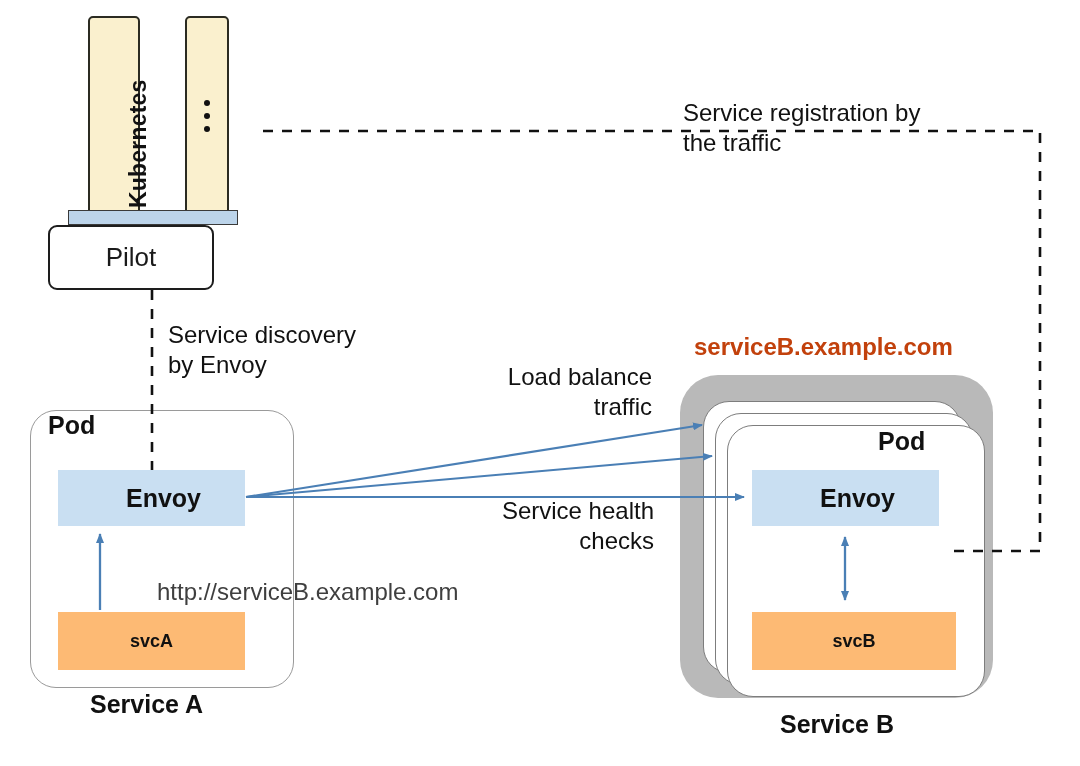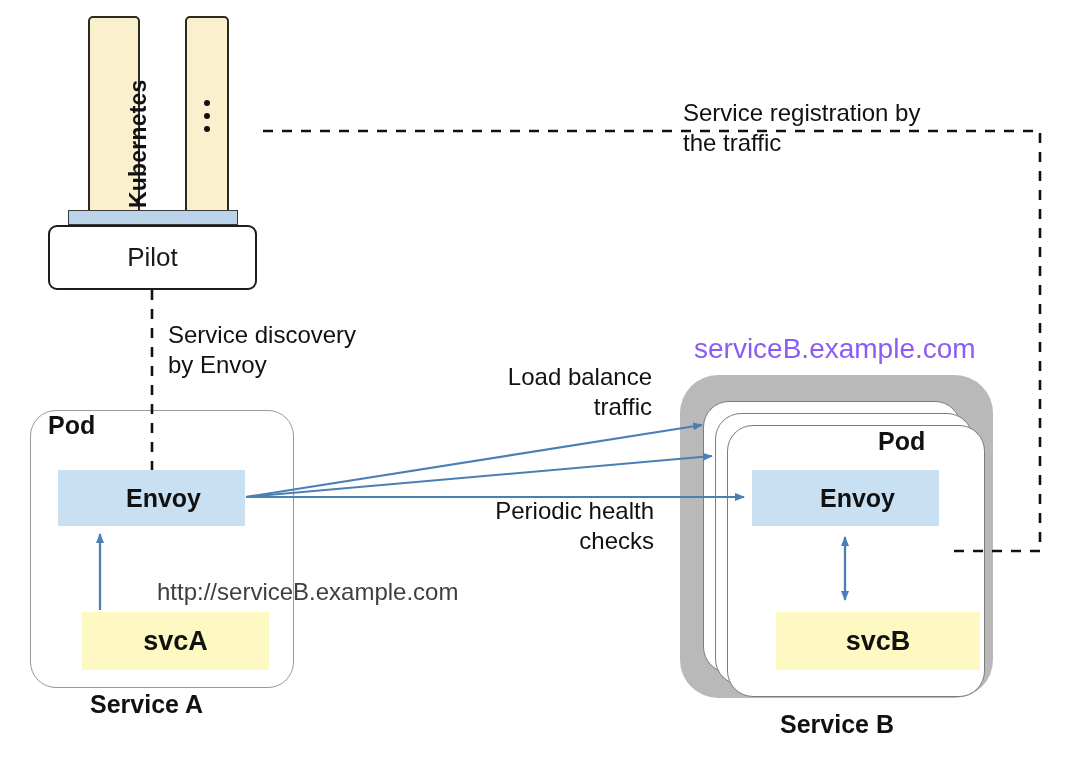--- a/index.html
+++ b/index.html
@@ -93,47 +93,46 @@
   }
   .service-label {
     position: absolute;
     font-size: 25px;
     font-weight: 700;
     color: #111111;
     white-space: nowrap;
   }
   .host-label {
     position: absolute;
-    font-size: 28px;
-    font-weight: 400;
-    color: #8b5cf6;
+    font-size: 24px;
+    font-weight: 700;
+    color: #c2410c;
     white-space: nowrap;
   }
 
   .box-envoy {
     background: #c9dff2;
     box-sizing: border-box;
     display: flex;
     align-items: center;
     justify-content: center;
     font-size: 25px;
     font-weight: 700;
     color: #111111;
     padding-left: 24px;
   }
   .box-svc {
-    background: #fef9c3;
+    background: #fdba74;
     box-sizing: border-box;
     display: flex;
     align-items: center;
     justify-content: center;
-    font-size: 27px;
-    font-weight: 700;
-    color: #111111;
-    margin-left: 24px;
+    font-size: 18px;
+    font-weight: 700;
+    color: #111111;
   }
 
   
   .annot {
     position: absolute;
     font-size: 24px;
     color: #111111;
     line-height: 1.25;
     white-space: pre-line;
   }
@@ -166,21 +165,21 @@
   <div class="abs platform-bar" style="left:185px; top:16px; width:44px; height:200px;">
     <div class="dots-vertical" style="left:50%; top:82px; transform:translateX(-50%);">
       <i></i>
         <i></i>
         <i></i>
     </div>
   </div>
 
   <div class="abs platform-strip" style="left:68px; top:210px; width:170px; height:15px;"></div>
 
-  <div class="abs pilot-box" style="left:48px; top:225px; width:209px; height:65px;">
+  <div class="abs pilot-box" style="left:48px; top:225px; width:166px; height:65px;">
     <span>Pilot</span>
   </div>
 
   <div class="abs pod-left" style="left:30px; top:410px; width:264px; height:278px;"></div>
 
   <div class="pod-label" style="left:48px; top:411px;">Pod</div>
 
   <div class="abs box-envoy" style="left:58px; top:470px; width:187px; height:56px;">
     <span>Envoy</span>
   </div>
@@ -215,21 +214,21 @@
 
   <div class="annot" style="left:683px; top:98px;">Service registration by
 the traffic</div>
 
   <div class="annot annot-right" style="left:400px; top:362px; width:252px;">Load balance
 traffic</div>
 
   <div class="annot" style="left:168px; top:320px;">Service discovery
 by Envoy</div>
 
-  <div class="annot annot-right" style="left:400px; top:496px; width:254px;">Periodic health
+  <div class="annot annot-right" style="left:400px; top:496px; width:254px;">Service health
 checks</div>
 
   <svg class="overlay" viewBox="0 0 1080 766">
     <defs>
       <marker id="arrowBlue" markerWidth="10" markerHeight="8" refX="9" refY="4" orient="auto" markerUnits="userSpaceOnUse">
         <path d="M0,0 L10,4 L0,8 z" fill="#4a7fb5"></path>
       </marker>
       <marker id="arrowBlueStart" markerWidth="10" markerHeight="8" refX="1" refY="4" orient="auto" markerUnits="userSpaceOnUse">
         <path d="M10,0 L0,4 L10,8 z" fill="#4a7fb5"></path>
       </marker>

